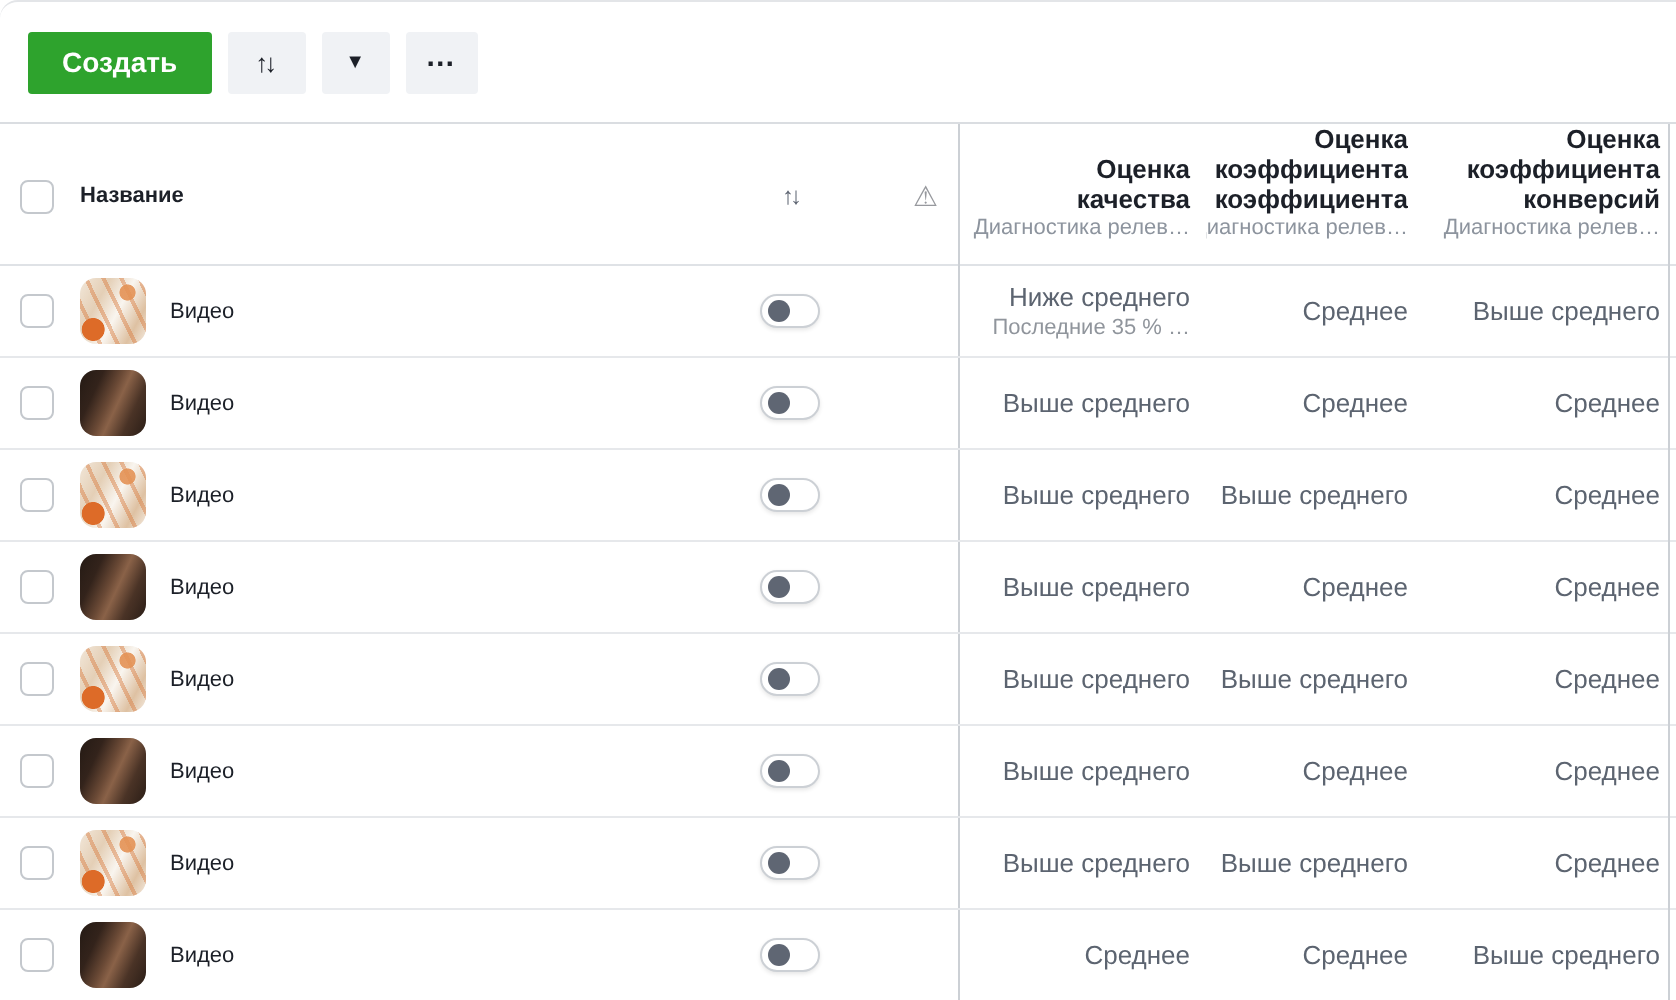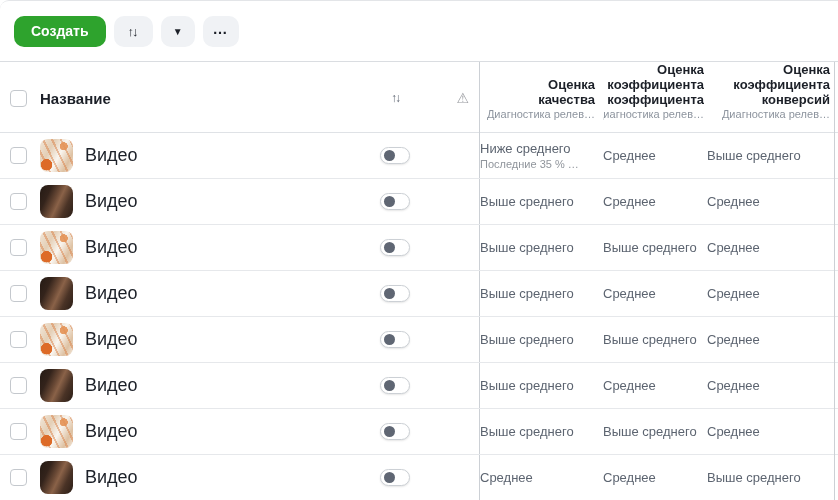--- a/index.html
+++ b/index.html
@@ -6,42 +6,42 @@
   html,body { background:#fff; }
   body { width:838px; height:500px; overflow:hidden;
          font-family:"Liberation Sans","DejaVu Sans",sans-serif; color:#1c2028; }
 
   .app { position:relative; width:838px; height:500px; overflow:hidden;
          border-top:1px solid #e3e5e8; border-top-left-radius:9px; background:#fff; }
 
   
   .toolbar { height:61px; display:flex; align-items:center; gap:8px;
              padding:0 0 0 14px; border-bottom:1px solid #dadde1; }
-  .btn { height:31px; border:none; border-radius:10px; font-family:inherit;
+  .btn { height:31px; border:none; border-radius:2px; font-family:inherit;
          font-size:14px; display:inline-flex; align-items:center; justify-content:center;
          cursor:pointer; }
   .btn.green { background:#2ea32d; color:#fff; font-weight:bold; padding:0 17px; }
   .btn.gray  { background:#f0f2f5; color:#1c2028; font-weight:600; }
   .btn.export { padding:0 14px; gap:7px; }
   .btn.caret { width:34px; font-size:10px; }
   .btn.more  { width:36px; font-size:15px; font-weight:bold; letter-spacing:1px; padding-bottom:6px; }
   .arrows { font-size:13px; font-weight:bold; letter-spacing:-2px; margin-right:2px; }
 
   
   .grid { display:grid; grid-template-columns:40px 45px 295px 30px 69px 124px 104px 131px; }
   .thead { height:71px; border-bottom:1px solid #dfe2e6; }
   .trow  { height:46px; border-bottom:1px solid #e6e8eb; }
   .cell  { display:flex; align-items:center; }
 
   .cb-cell { padding-left:10px; }
   .cb { width:17px; height:17px; background:#fff; border:1px solid #c4c8cd;
         border-radius:4px; cursor:pointer; }
 
   .name-head { grid-column:2 / span 2; }
-  .name-head span { font-weight:bold; font-size:15px; }
+  .name-head span { font-weight:bold; font-size:11px; }
   .sort { color:#5f6673; font-size:12px; letter-spacing:-2px; cursor:pointer; }
   .toggle-cell { justify-content:center; }
   .warn-cell { justify-content:flex-end; padding-right:10px; }
   .warn { color:#97999e; font-size:14px; cursor:pointer; }
 
   .hcell { flex-direction:column; justify-content:flex-end; align-items:flex-end;
            padding:0 8px 13px 0; cursor:pointer; }
   .hcell .ht { font-weight:bold; font-size:13px; line-height:15px; text-align:right; white-space:nowrap; }
   .hcell .hs { font-size:11px; line-height:13px; color:#8d949e; margin-top:1px; white-space:nowrap; }
   .col1 { border-left:1px solid #ccd0d5; }
@@ -51,28 +51,28 @@
 
   .thumb { width:33px; height:33px; border-radius:8px; cursor:pointer; }
   .thumb[data-thumb="light"] { background:
       radial-gradient(circle at 20% 78%, #dd6b28 0 15%, rgba(221,107,40,0) 16%),
       radial-gradient(circle at 72% 22%, rgba(228,146,85,.9) 0 11%, rgba(228,146,85,0) 12%),
       repeating-linear-gradient(64deg, rgba(216,122,62,.45) 0 2px, rgba(0,0,0,0) 2px 8px),
       linear-gradient(118deg, #f2e7d9 0%, #e4cfb6 30%, #f9f5ef 55%, #dec1a2 80%, #f3eadf 100%); }
   .thumb[data-thumb="dark"] { background:
       linear-gradient(115deg, #241a14 0%, #33231b 25%, #6b4a36 45%, #8a6248 55%, #4a3326 75%, #2a1d16 100%); }
 
-  .name { font-size:18px; cursor:pointer; }
+  .name { font-size:11px; cursor:pointer; }
 
   .toggle { width:30px; height:17px; border:1px solid #ccd0d5; border-radius:17px;
             background:#fff; box-shadow:0 1px 2px rgba(0,0,0,.10); position:relative; cursor:pointer; }
   .toggle .knob { position:absolute; left:3px; top:2px; width:11px; height:11px;
                   border-radius:50%; background:#5f6673; }
 
-  .vcell { flex-direction:column; justify-content:center; align-items:flex-start; padding-right:8px; }
+  .vcell { flex-direction:column; justify-content:center; align-items:flex-end; padding-right:8px; }
   .val  { font-size:13px; color:#5c6470; line-height:16px; white-space:nowrap; }
   .note { font-size:11px; color:#90959c; line-height:14px; white-space:nowrap; }
 
   .right-edge { position:absolute; left:834px; top:61px; bottom:0; width:1px; background:#ccd0d5; }
 </style>
 </head>
 <body>
 
 <div class="app">
 

